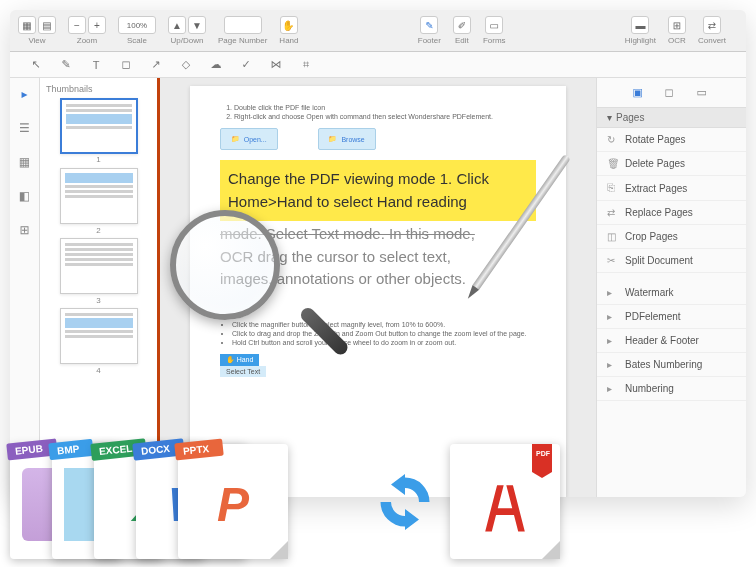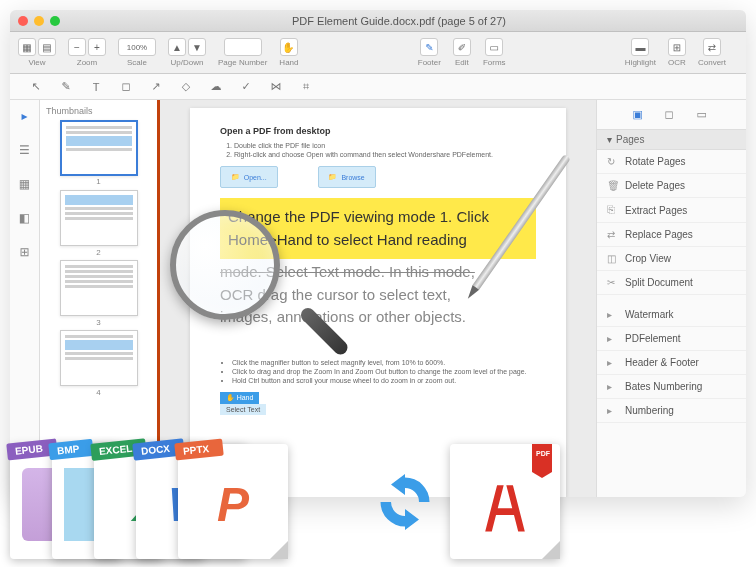--- a/index.html
+++ b/index.html
@@ -76,28 +76,20 @@
 .pdfic .ribbon{position:absolute;top:0;right:8px;width:20px;height:28px;background:#d93025}
 .pdfic .ribbon:after{content:"";position:absolute;bottom:-6px;left:0;border-left:10px solid transparent;border-right:10px solid transparent;border-top:6px solid #d93025}
 .pdfic .rtxt{position:absolute;top:6px;right:10px;font-size:7px;color:#fff;font-weight:bold;transform:rotate(0)}
 .pdfic .adobe{position:absolute;top:28px;left:22px;width:66px;height:66px}
 .pdfic .corner{position:absolute;bottom:0;right:0;width:0;height:0;border-style:solid;border-width:0 0 18px 18px;border-color:transparent transparent #ccc transparent}
 </style>
 </head>
 <body>
 
 <div class="window">
-  <div class="titlebar">
-    <div class="traffic">
-      <div class="dot r"></div>
-      <div class="dot y"></div>
-      <div class="dot g"></div>
-    </div>
-    <div class="title">PDF Element Guide.docx.pdf (page 5 of 27)</div>
-  </div>
 
   <div class="toolbar">
     <div class="tgroup">
         <div class="ticons">
           <div class="tbtn">▦</div>
           <div class="tbtn">▤</div>
         </div>
         <span class="tlabel">View</span>
       </div>
     <div class="tgroup">
@@ -230,21 +222,20 @@
             <div class="blu"></div>
             <div></div>
             <div></div>
           </div>
           <div class="thumbn">4</div>
         </div>
     </div>
 
     <div class="main">
       <div class="page">
-        <h4>Open a PDF from desktop</h4>
         <ol>
           <li>Double click the PDF file icon</li>
           <li>Right-click and choose Open with command then select Wondershare PDFelement.</li>
         </ol>
         <div class="openbox">
           <div class="ob">
               <span>📁</span>
               <span>Open...</span>
             </div>
           <div class="ob">
@@ -291,21 +282,21 @@
       <div class="ritem">
           <span class="ic">⎘</span>
           <span>Extract Pages</span>
         </div>
       <div class="ritem">
           <span class="ic">⇄</span>
           <span>Replace Pages</span>
         </div>
       <div class="ritem">
           <span class="ic">◫</span>
-          <span>Crop View</span>
+          <span>Crop Pages</span>
         </div>
       <div class="ritem">
           <span class="ic">✂</span>
           <span>Split Document</span>
         </div>
       <div style="height:8px"></div>
       <div class="ritem">
           <span class="ic">▸</span>
           <span>Watermark</span>
         </div>

